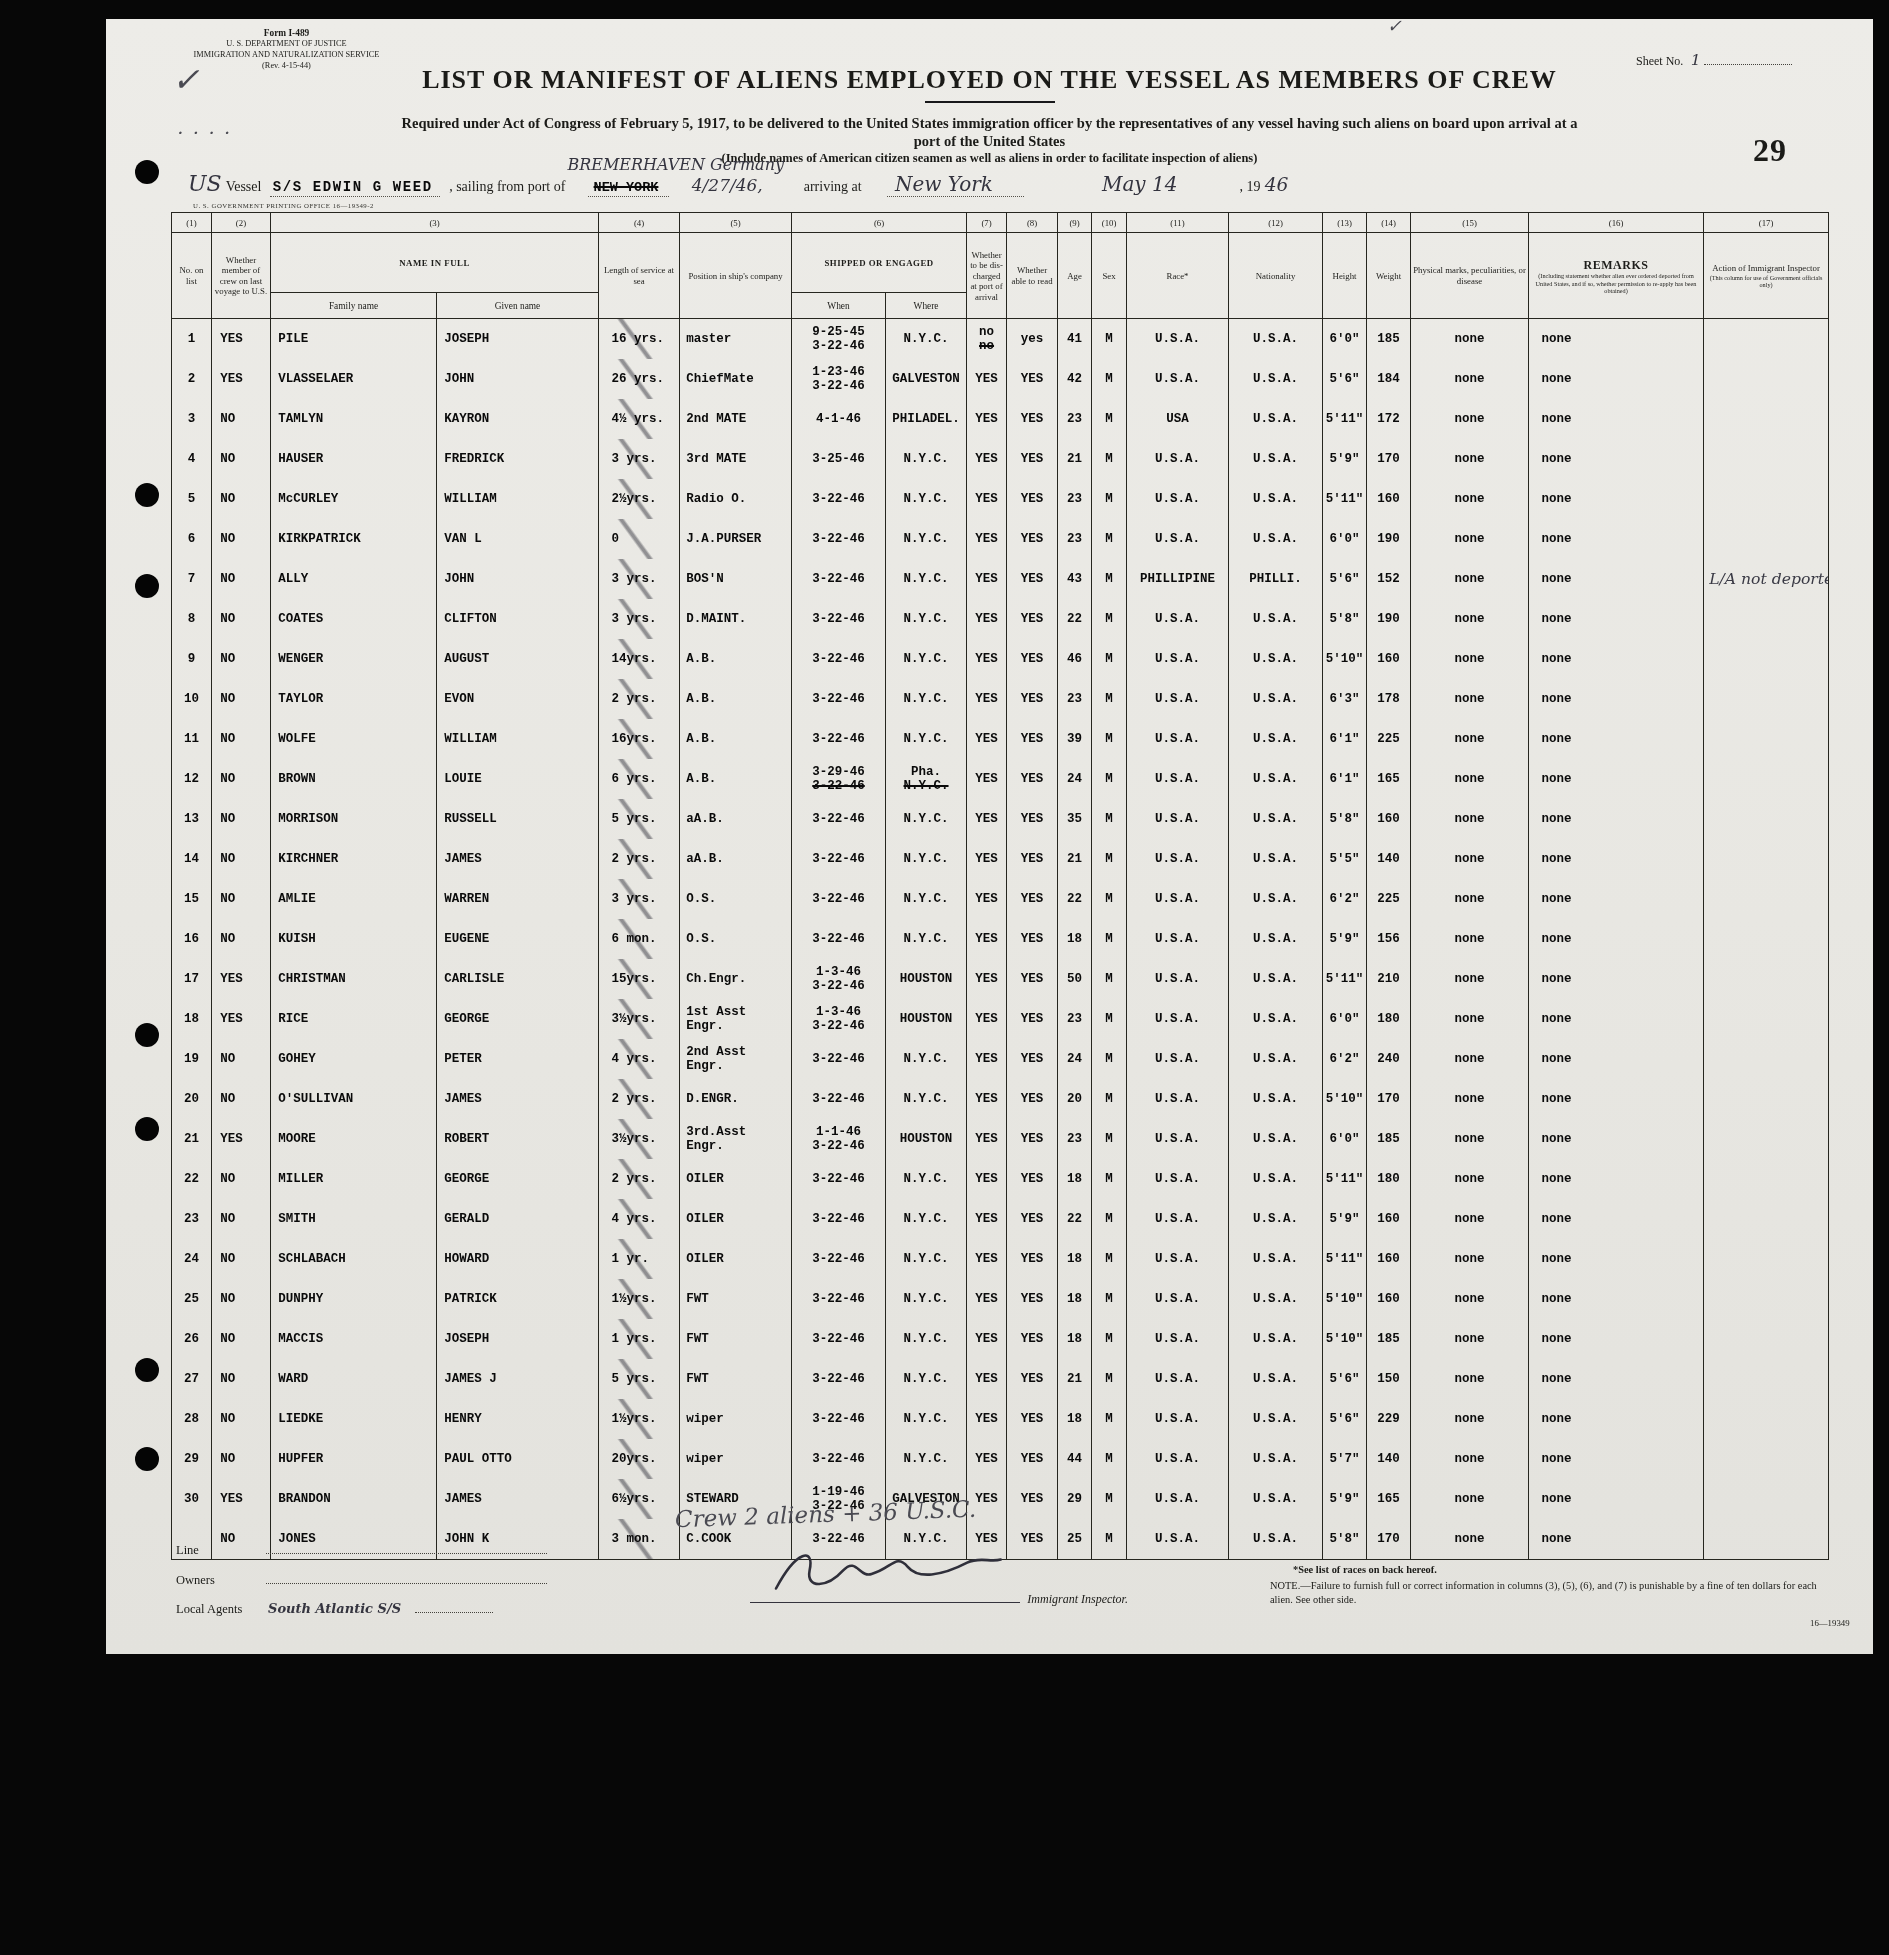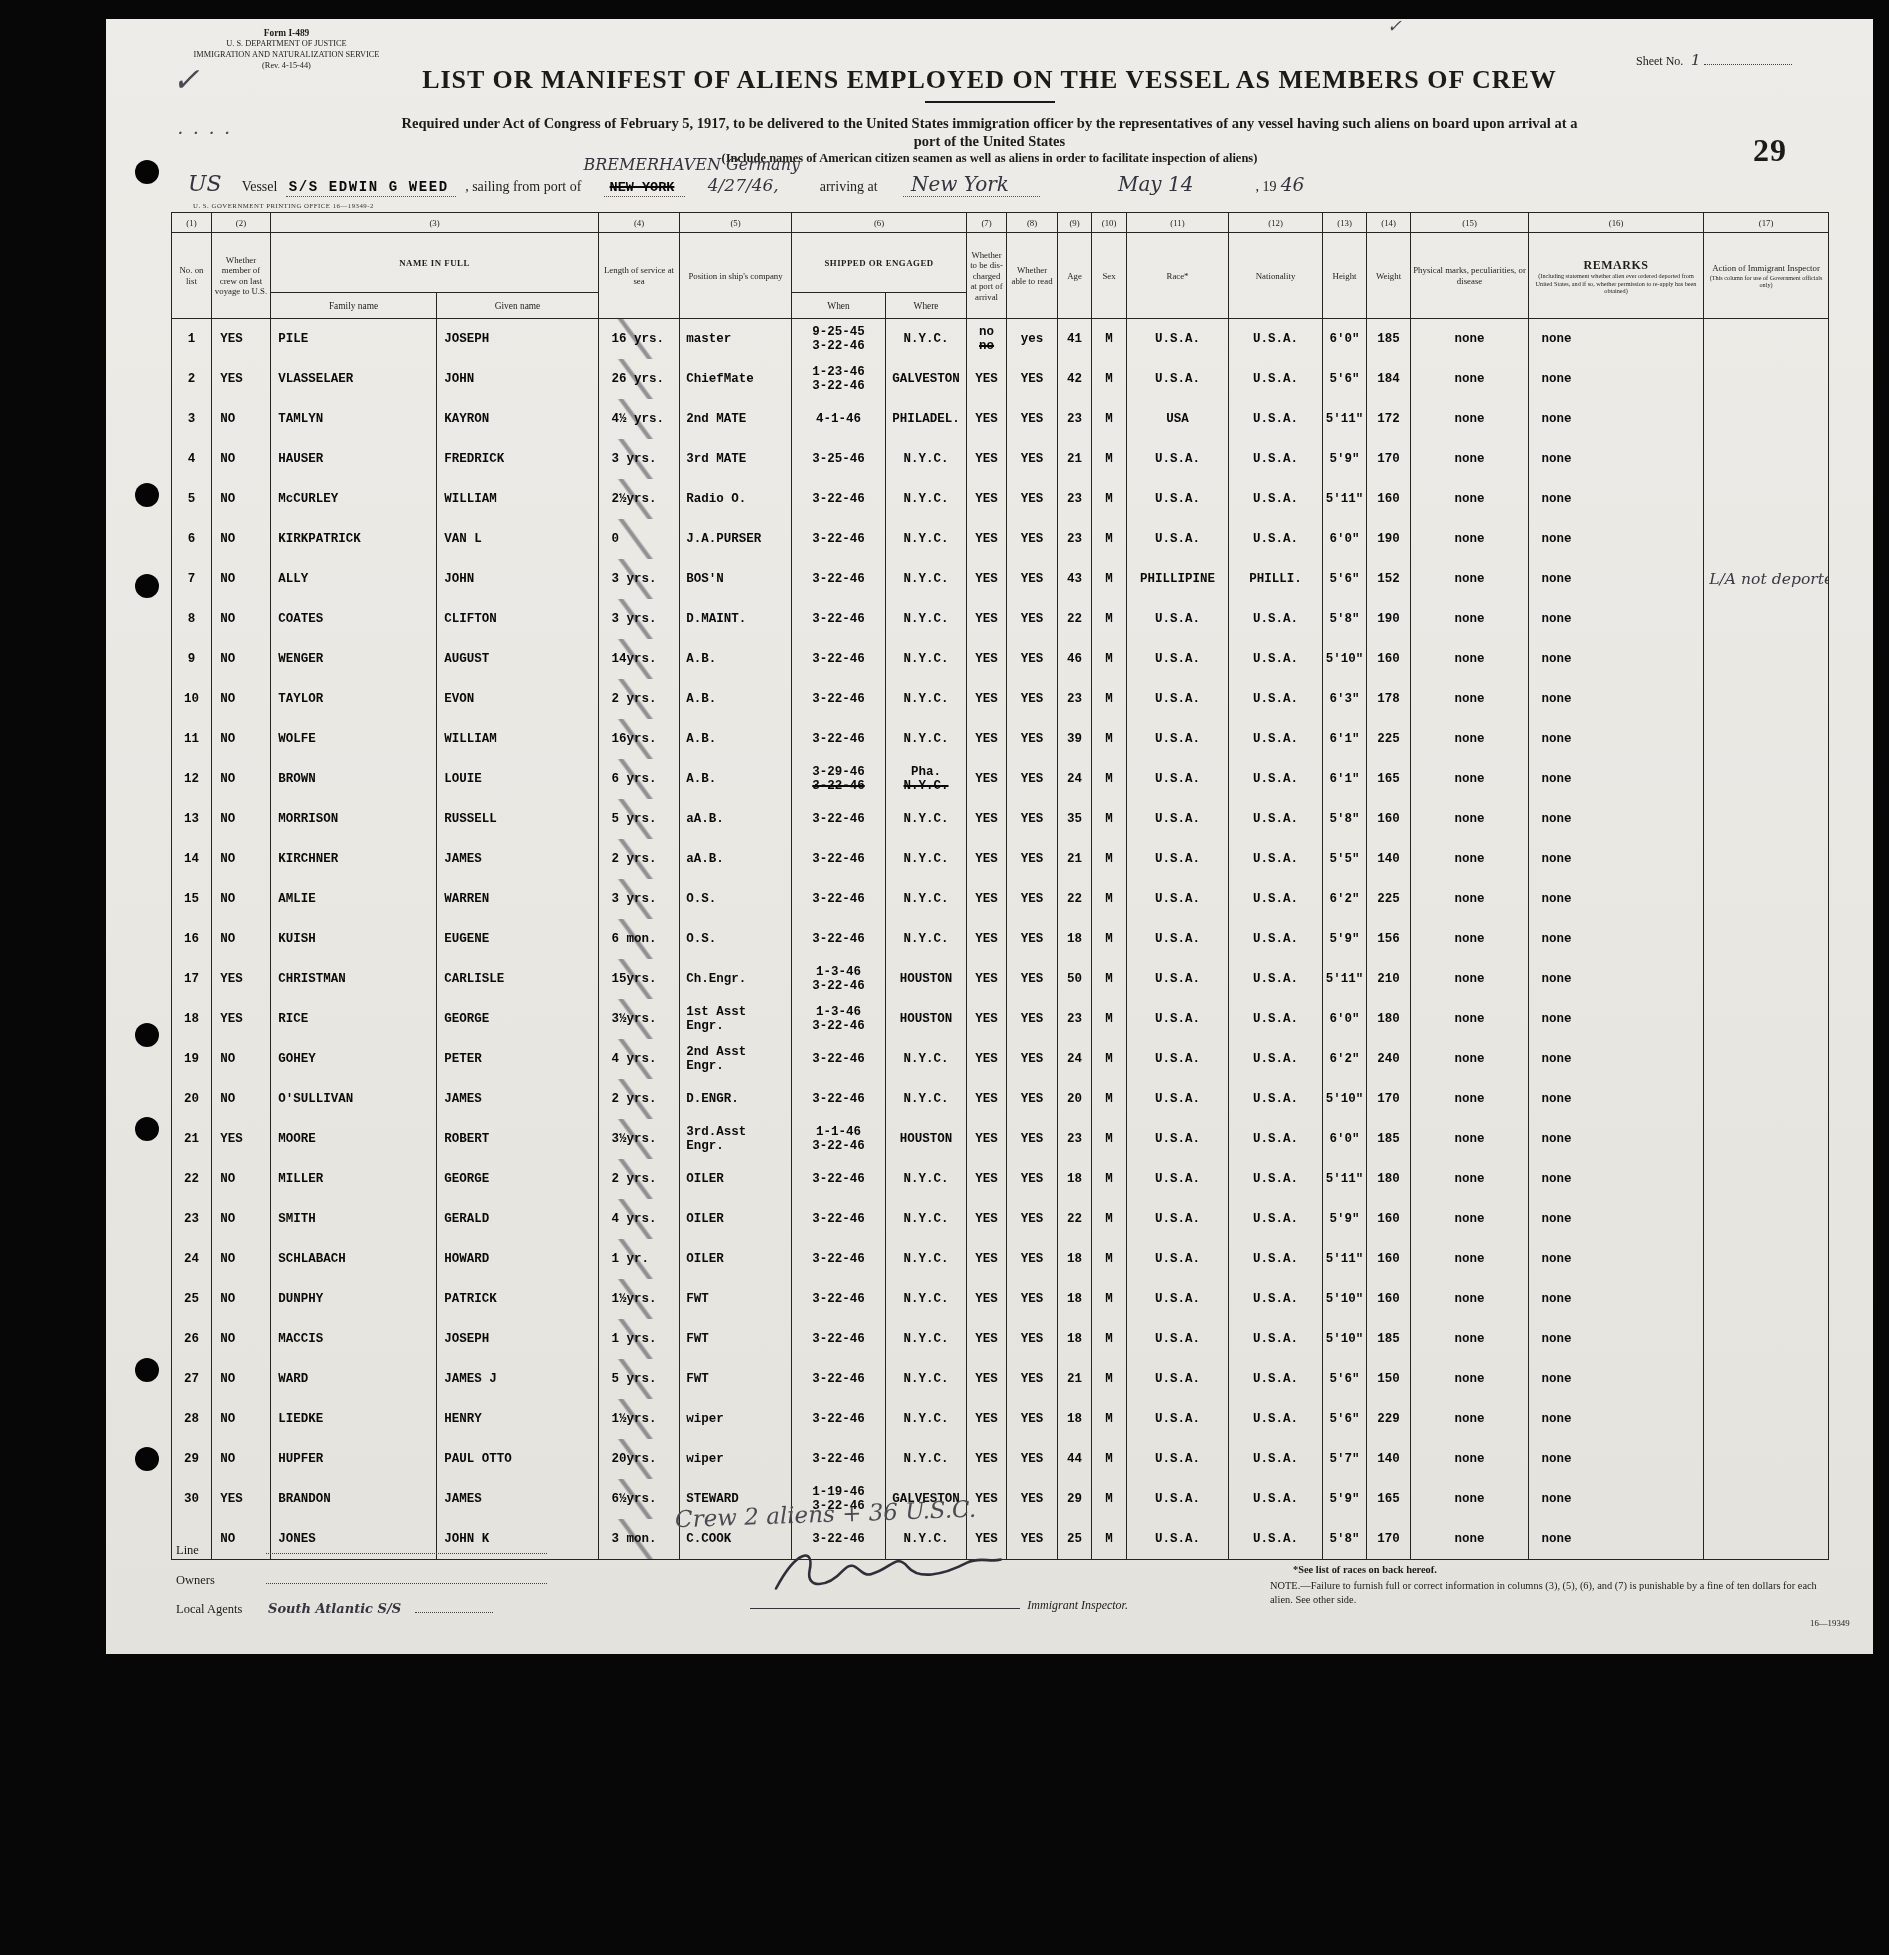--- a/index.html
+++ b/index.html
@@ -35,21 +35,21 @@
   .sheet-no .dots { width:88px; border-bottom:1.6px dotted #44423c; margin-left:3.1px; }
   .doc-title { position:absolute; left:0; top:46px; width:100%; text-align:center; font-size:26px; font-weight:bold; letter-spacing:1px; }
   .title-underline { position:absolute; left:50%; top:82px; width:130px; height:2.6px; background:#18181a; transform:translateX(-50%); }
   .req-dots { position:absolute; left:72px; top:102px; font-size:13.5px; letter-spacing:3.1px; font-weight:bold; }
   .requirement { position:absolute; left:7%; top:95px; width:86%; text-align:center; font-weight:bold; font-size:14.5px; line-height:1.25; }
   .include-note { position:absolute; left:0; top:132px; width:100%; text-align:center; font-weight:bold; font-size:12.5px; }
   .page-number { position:absolute; left:1647px; top:113px; font-size:32px; font-weight:bold; letter-spacing:1px; }
 
   
   .vessel-line { position:absolute; left:82px; top:152px; width:1693px; display:flex; align-items:baseline; font-size:14px; white-space:nowrap; }
-  .us-mark { font-size:22px; margin-right:20px; }
+  .us-mark { font-size:22px; margin-right:4px; }
   .vessel-name { margin-left:8.3px; letter-spacing:1.6px; font-size:14px; border-bottom:1.6px dotted #55524a; padding:0 7.3px 1px 3.1px; }
   .sailing-label { margin-left:9px; }
   .port-wrap { position:relative; margin-left:23px; border-bottom:1.6px dotted #55524a; padding:0 10.4px 1px 5.2px; }
   .stamped-port { text-decoration:line-through; text-decoration-thickness:2.1px; font-size:13.5px; }
   .port-hw { position:absolute; left:-21px; top:-24px; font-size:16px; white-space:nowrap; }
   .sail-date { margin-left:23px; font-size:17px; }
   .arriving-label { margin-left:41px; }
   .arrival-port { margin-left:25px; font-size:20px; border-bottom:1.6px dotted #55524a; padding:0 31px 0 8.3px; }
   .arrival-date { margin-left:78px; font-size:20px; }
   .year-label { margin-left:62px; }
@@ -83,21 +83,21 @@
   .crew-note { position:absolute; left:569px; top:1482px; font-size:23px; transform:rotate(-2deg); white-space:nowrap; }
   .footer-left { position:absolute; left:70px; top:1521px; font-size:12.5px; }
   .f-row { display:flex; align-items:baseline; margin-bottom:11.4px; height:17.7px;gap:12px; }
   .f-label { width:78px; }
   .dotline { border-bottom:1.6px dotted #44423c; height:1.1em; }
   .dl-long { width:281px; }
   .dl-short { width:78px; }
   .agents-hw { font-size:13px; margin:0 2px; white-space:nowrap;font-weight:bold; }
   .signature-block { position:absolute; left:644px; top:1533px; }
   .sig-svg { position:absolute; left:10.4px; top:-9.4px; }
-  .sig-row { position:absolute; left:0; top:46px; display:flex; align-items:baseline; }
+  .sig-row { position:absolute; left:0; top:40px; display:flex; align-items:baseline; }
   .sig-line { width:270px; border-bottom:1.6px solid #33333c; height:1em; }
   .inspector-label { font-size:12px; font-style:italic; margin-left:7.3px; white-space:nowrap; }
   .footer-notes { position:absolute; left:1164px; top:1544px; width:566px; font-size:10.4px; line-height:1.35; }
   .fn-races { font-weight:bold; margin-left:23px; margin-bottom:2.1px; }
   .fn-note { text-align:left; }
   .print-code { position:absolute; left:1704px; top:1599px; font-size:8.8px; }
 </style>
 </head>
 <body>
 

